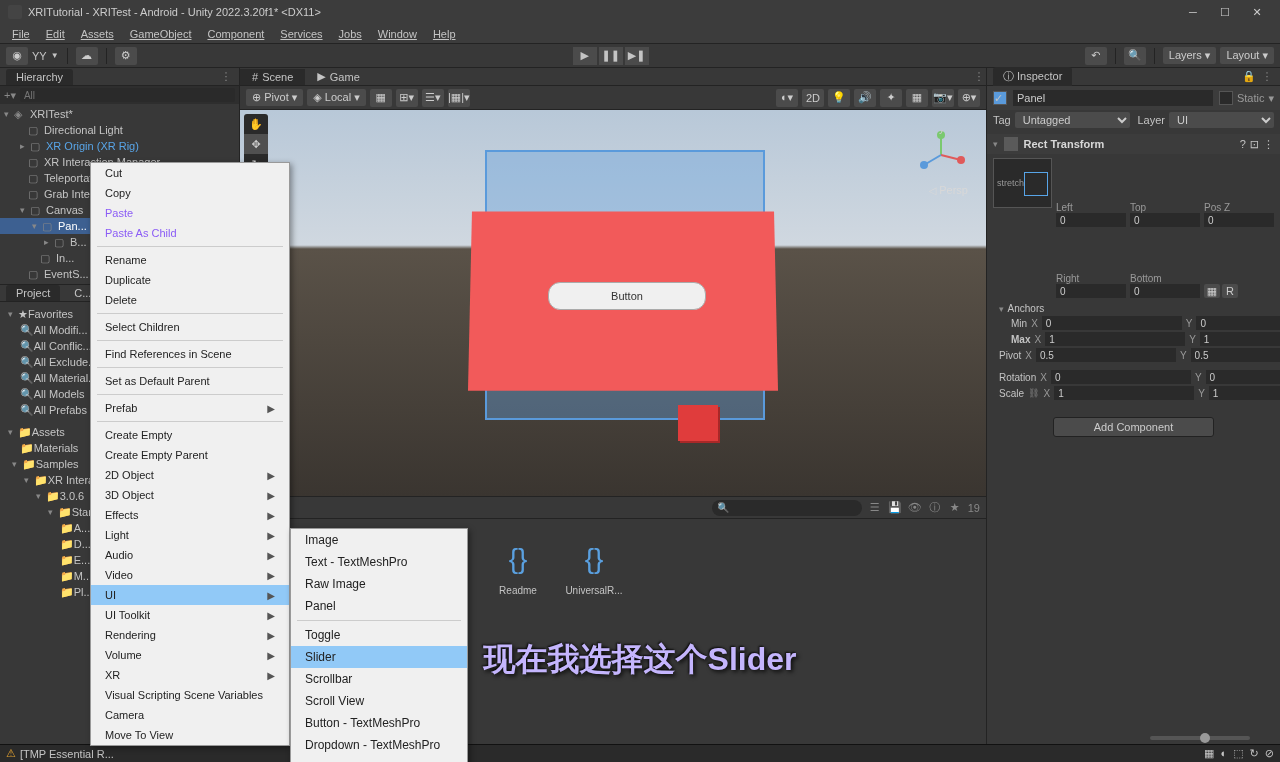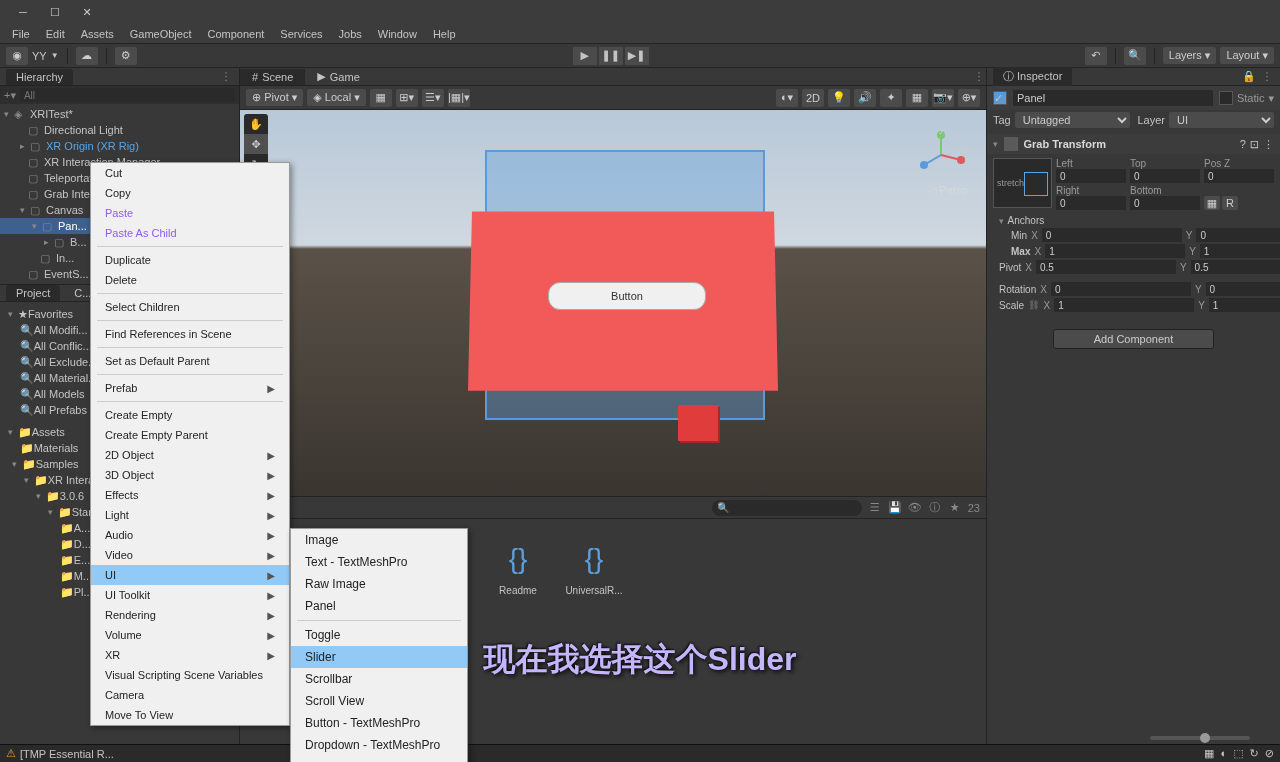--- a/index.html
+++ b/index.html
@@ -7,21 +7,21 @@
 
 
 .titlebar { height: 24px; background: #3c3c3c; display: flex; align-items: center; padding: 0 8px; justify-content: space-between; }
 .titlebar-left { display: flex; align-items: center; gap: 6px; }
 .titlebar-icon { width: 14px; height: 14px; background: #444; border-radius: 2px; }
 .titlebar-title { color: #cccccc; font-size: 11px; }
 .titlebar-right { display: flex; gap: 2px; }
 .win-btn { width: 30px; height: 20px; display: flex; align-items: center; justify-content: center; color: #ccc; }
 
 
-.menubar { height: 20px; background: #3c3c3c; display: flex; align-items: center; padding: 0 4px; border-bottom: 1px solid #232323; }
+.menubar { height: 20px; background: #3c3c3c; display: flex; align-items: center; padding: 0 4px; border-bottom: 1px solid #232323; text-decoration: underline; }
 .menubar-item { padding: 2px 8px; color: #c4c4c4; cursor: pointer; }
 
 
 .toolbar { height: 24px; background: #383838; display: flex; align-items: center; padding: 0 6px; border-bottom: 1px solid #232323; justify-content: space-between; }
 .toolbar-left, .toolbar-right { display: flex; align-items: center; gap: 4px; }
 .tb-btn { width: 22px; height: 18px; background: #4b4b4b; border-radius: 2px; display: flex; align-items: center; justify-content: center; color: #ccc; }
 .tb-sep { width: 1px; height: 16px; background: #232323; margin: 0 4px; }
 .tb-dropdown { padding: 2px 6px; background: #4b4b4b; border-radius: 2px; color: #ccc; }
 .play-controls { display: flex; gap: 2px; }
 .play-btn { width: 24px; height: 18px; background: #4b4b4b; display: flex; align-items: center; justify-content: center; }
@@ -94,21 +94,21 @@
 .comp-icons { margin-left: auto; display: flex; gap: 4px; }
 .rect-body { padding: 4px 6px; }
 .rect-grid { display: flex; gap: 4px; }
 .rect-anchor-box { width: 59px; height: 50px; border: 1px solid #555; background: #2a2a2a; display: flex; align-items: center; justify-content: center; }
 .rect-anchor-label { font-size: 9px; color: #999; }
 .rect-inner { width: 24px; height: 24px; border: 1px solid #58a5e8; margin-top: 2px; position: relative; }
 .rect-inner::before, .rect-inner::after { content:''; position:absolute; background:#58a5e8; }
 .rect-fields { flex: 1; }
 .rect-field-row { display: flex; gap: 4px; }
 .rect-field { flex: 1; }
-.rect-label { font-size: 10px; color: #999; }
+.rect-label { font-size: 10px; color: #999; margin-top: 44px; }
 .rect-input { width: 100%; background: #2a2a2a; border: none; color: #ccc; padding: 1px 4px; height: 14px; font-size: 10px; }
 .prop-row { display: flex; align-items: center; padding: 1px 6px; gap: 4px; }
 .prop-label { width: 80px; color: #c4c4c4; font-size: 10px; }
 .prop-sub { width: 12px; color: #999; font-size: 10px; text-align: right; }
 .prop-input { flex: 1; background: #2a2a2a; border: none; color: #ccc; padding: 1px 4px; height: 14px; font-size: 10px; }
 .add-component-btn { display: block; margin: 12px auto; padding: 3px 40px; background: #4b4b4b; border: 1px solid #222; border-radius: 3px; color: #ccc; }
 
 
 .context-menu { position: absolute; left: 90px; top: 162px; width: 200px; background: #f0f0f0; border: 1px solid #999; box-shadow: 2px 2px 6px rgba(0,0,0,0.4); z-index: 100; }
 .ctx-item { padding: 4px 14px; color: #222; cursor: pointer; display: flex; justify-content: space-between; align-items: center; font-size: 12px; }
@@ -126,20 +126,24 @@
 .statusbar { position: absolute; bottom: 0; left: 0; right: 0; height: 18px; background: #2a2a2a; display: flex; align-items: center; padding: 0 6px; color: #c4c4c4; font-size: 10px; border-top: 1px solid #111;}
 .statusbar-icons { margin-left: auto; display: flex; gap: 6px; }
 
 .slider-track { position: absolute; right: 30px; bottom: 22px; width: 100px; height: 4px; background: #555; border-radius: 2px; }
 .slider-thumb { position: absolute; right: 70px; bottom: 19px; width: 10px; height: 10px; background: #999; border-radius: 50%; }
 </style>
 </head>
 <body>
 
 <div class="titlebar">
+  <div class="titlebar-left">
+    <div class="titlebar-icon"></div>
+    <span class="titlebar-title">XRITutorial - XRITest - Android - Unity 2022.3.20f1* &lt;DX11&gt;</span>
+  </div>
   <div class="titlebar-right">
     <div class="win-btn">─</div>
     <div class="win-btn">☐</div>
     <div class="win-btn">✕</div>
   </div>
 </div>
 
 <div class="menubar">
   <div class="menubar-item">File</div>
   <div class="menubar-item">Edit</div>
@@ -337,21 +341,21 @@
     </div>
 
     <div class="bottom-panel">
       <div class="project-toolbar" style="justify-content:flex-end;">
         <input class="project-search" style="max-width: 150px;" placeholder="🔍">
         <div class="small-icon">☰</div>
         <div class="small-icon">💾</div>
         <div class="small-icon">👁</div>
         <div class="small-icon">ⓘ</div>
         <div class="small-icon">★</div>
-        <span style="color:#888;">23</span>
+        <span style="color:#888;">19</span>
       </div>
       <div class="project-content">
         <div class="folder-grid">
           <div class="folder-item">
               <div class="folder-icon"></div>
               <div class="folder-label">...torialInfo</div>
             </div>
           <div class="folder-item">
               <div class="folder-icon"></div>
               <div class="folder-label">XR</div>
@@ -397,21 +401,21 @@
           </div>
         <div class="insp-tl-group">
             <span>Layer</span>
             <select class="insp-dropdown"><option>UI</option></select>
           </div>
       </div>
 
       <div class="component-header">
         <span class="comp-toggle">▾</span>
         <div class="comp-icon"></div>
-        <span class="comp-title">Grab Transform</span>
+        <span class="comp-title">Rect Transform</span>
         <div class="comp-icons">
             <span>?</span> 
             <span>⊡</span> 
             <span>⋮</span>
           </div>
       </div>
       <div class="rect-body">
         <div class="rect-grid">
           <div class="rect-anchor-box">
             <div class="rect-anchor-label">stretch</div>
@@ -492,20 +496,23 @@
       <span>Copy</span>
     </div>
     <div class="ctx-item disabled">
       <span>Paste</span>
     </div>
     <div class="ctx-item disabled">
       <span>Paste As Child</span>
     </div>
     <div class="ctx-sep"></div>
     <div class="ctx-item">
+      <span>Rename</span>
+    </div>
+    <div class="ctx-item">
       <span>Duplicate</span>
     </div>
     <div class="ctx-item">
       <span>Delete</span>
     </div>
     <div class="ctx-sep"></div>
     <div class="ctx-item">
       <span>Select Children</span>
     </div>
     <div class="ctx-sep"></div>

